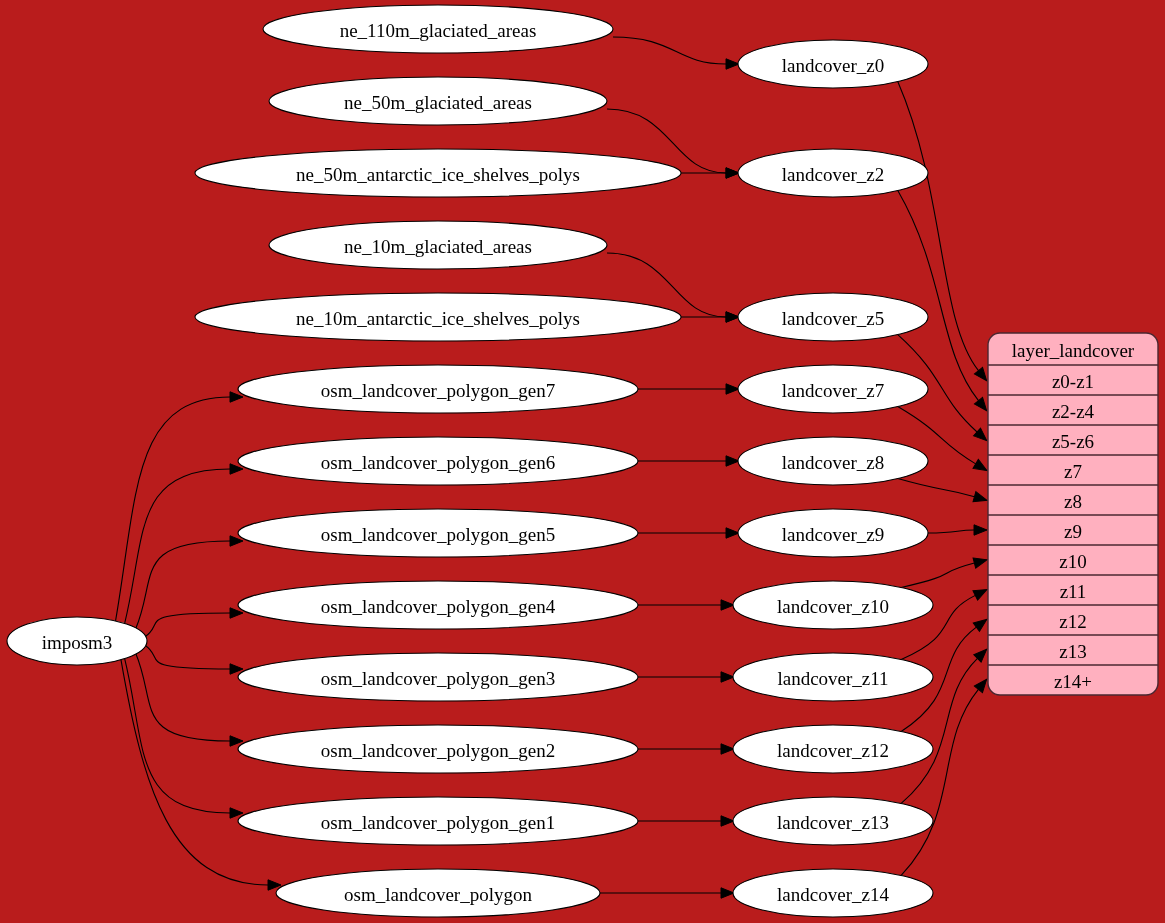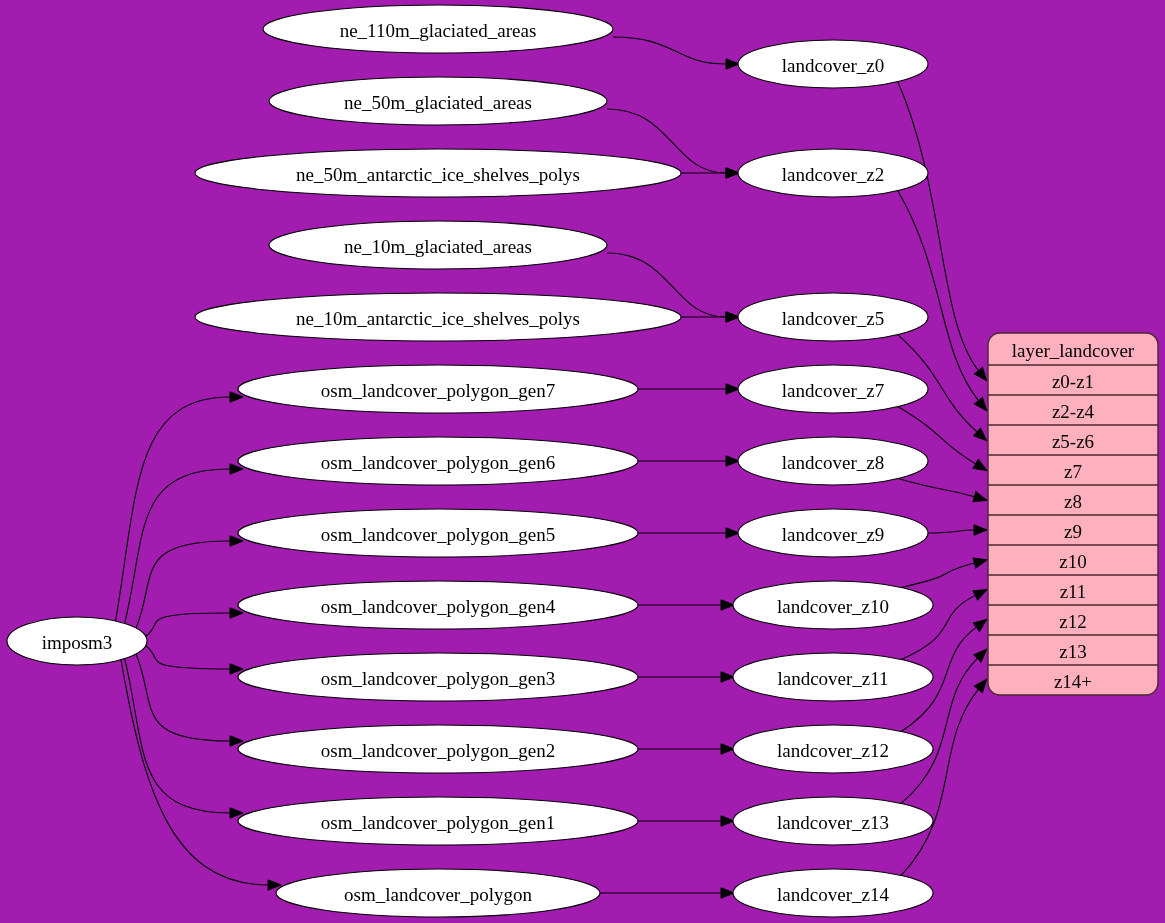--- a/index.html
+++ b/index.html
@@ -1,17 +1,17 @@
 <!DOCTYPE html>
 <html><head>
 <meta charset="utf-8">
 <style>
   html,body{margin:0;padding:0;background:#ffffff;}
   body{font-family:"Liberation Serif","DejaVu Serif",serif;}
-  #stage{position:relative;width:1165px;height:923px;background:#a21caf;overflow:hidden;}
+  #stage{position:relative;width:1165px;height:923px;background:#b91c1c;overflow:hidden;}
   svg.graph{position:absolute;left:0;top:0;width:1165px;height:923px;}
   .node-ellipse{fill:#ffffff;stroke:#000000;stroke-width:1.1;}
   .node-label{font-family:"Liberation Serif","DejaVu Serif",serif;font-size:19px;fill:#000000;text-anchor:middle;dominant-baseline:central;}
   .edge-path{fill:none;stroke:#000000;stroke-width:1.1;}
   .arrow-head{fill:#000000;stroke:#000000;stroke-width:1;}
   .rec-body{fill:#ffb0bf;stroke:#4a2731;stroke-width:1.4;}
   .rec-line{stroke:#4a2731;stroke-width:1.4;fill:none;}
   .rec-label{font-family:"Liberation Serif","DejaVu Serif",serif;font-size:19px;fill:#000000;text-anchor:middle;dominant-baseline:central;}
 </style>
 </head>

